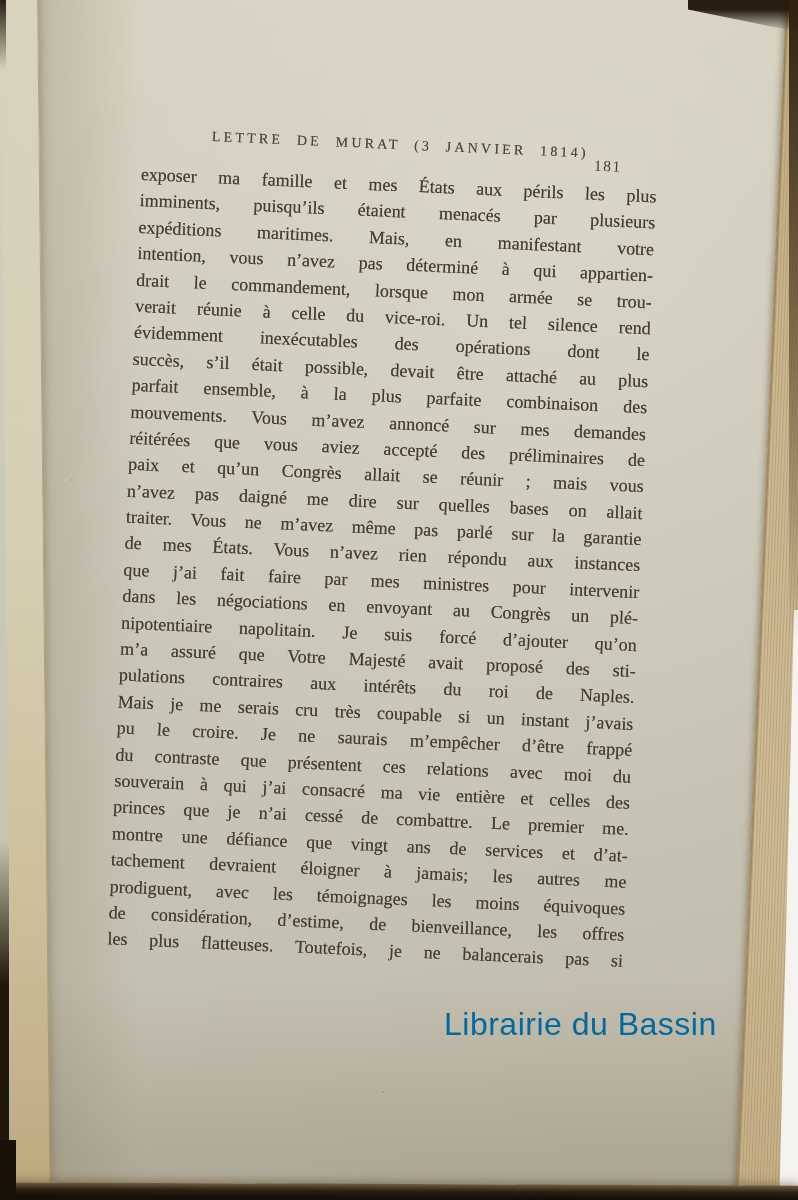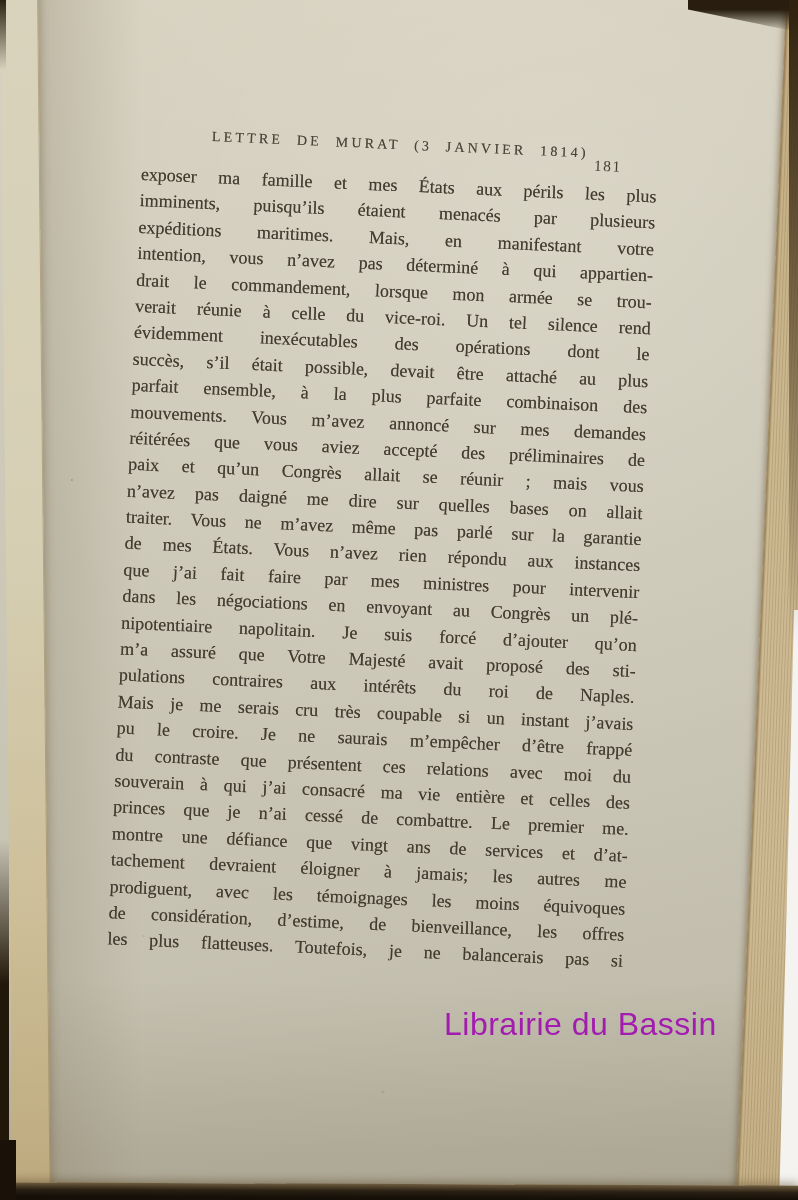--- a/index.html
+++ b/index.html
@@ -162,14 +162,14 @@
       <div class="tline">souverain à qui j’ai consacré ma vie entière et celles des</div>
       <div class="tline">princes que je n’ai cessé de combattre. Le premier me.</div>
       <div class="tline">montre une défiance que vingt ans de services et d’at-</div>
       <div class="tline">tachement devraient éloigner à jamais; les autres me</div>
       <div class="tline">prodiguent, avec les témoignages les moins équivoques</div>
       <div class="tline">de considération, d’estime, de bienveillance, les offres</div>
       <div class="tline">les plus flatteuses. Toutefois, je ne balancerais pas si</div>
     </div>
   </div>
 
-  <div class="watermark" style="color: #a21caf;">Librairie du Bassin</div>
+  <div class="watermark" style="color: #0369a1;">Librairie du Bassin</div>
 </div>
 
 </body></html>

